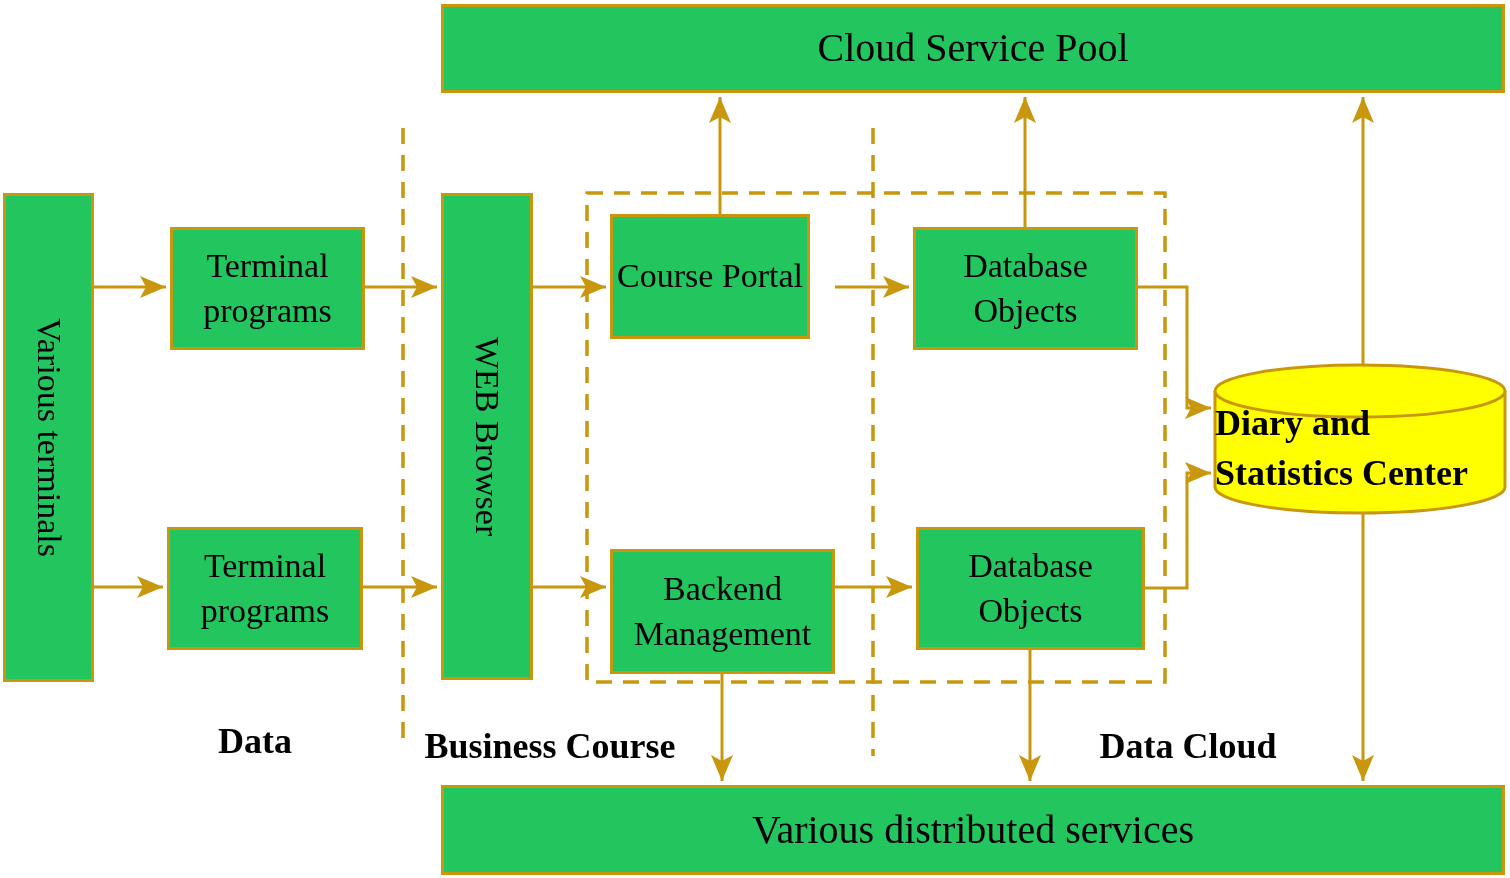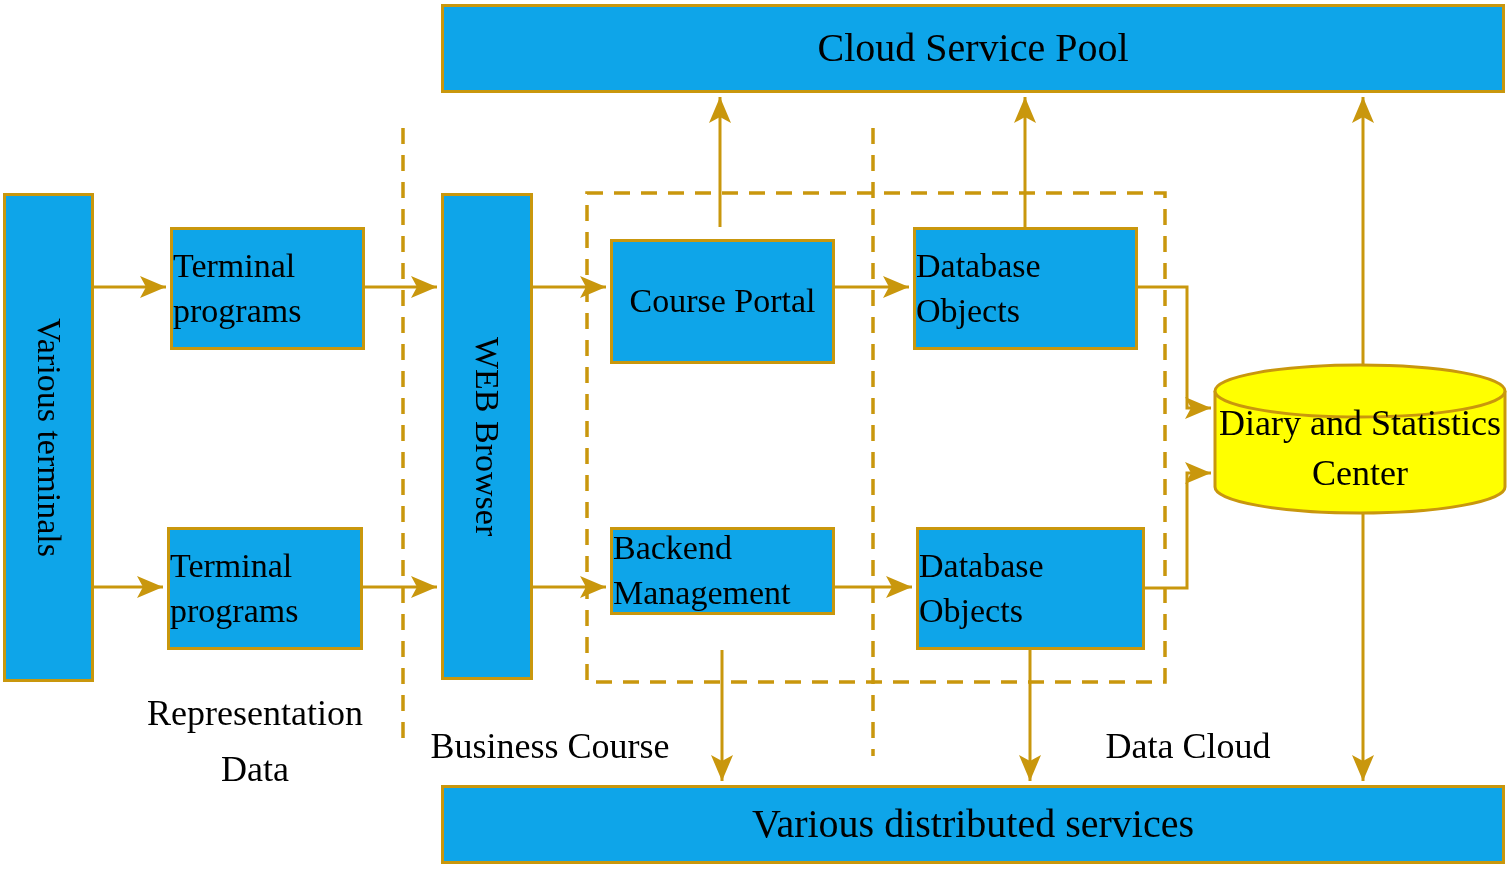--- a/index.html
+++ b/index.html
@@ -16,43 +16,45 @@
     position: absolute;
     left: 0; top: 0;
     width: 1510px; height: 878px;
   }
   .ln  { stroke: #C9970D; stroke-width: 3; fill: none; }
   .dsh { stroke: #C9970D; stroke-width: 3.5; fill: none; stroke-dasharray: 16 11; }
   .cyl { fill: #FFFF00; stroke: #C9970D; stroke-width: 3; }
   .node {
     position: absolute;
     box-sizing: border-box;
-    background: #0ea5e9;
+    background: #22c55e;
     border: 3px solid #C9970D;
     display: flex;
     align-items: center;
     justify-content: center;
+    text-align: center;
     font-size: 34px;
     line-height: 1.32;
   }
   .big { font-size: 40px; }
   .vertical span {
     writing-mode: vertical-rl;
     text-orientation: mixed;
     white-space: nowrap;
   }
   .freetext {
     position: absolute;
     display: flex;
     align-items: center;
     justify-content: center;
-    text-align: center;
+    text-align: left;
     font-size: 36px;
     line-height: 1.4;
     background: transparent;
+    font-weight: bold;
   }
   .layer-label { font-size: 36px; }
 </style>
 </head>
 <body>
 
 <div class="stage">
 
   <svg class="layer-svg" viewBox="0 0 1510 878" xmlns="http://www.w3.org/2000/svg">
     <defs>
@@ -87,62 +89,61 @@
     <path class="ln" marker-end="url(#arrow)" d="M1145,588 H1187 V473 H1211"></path>
 
     <path class="cyl" d="M1215,391 v96 a145,26 0 0 0 290,0 v-96"></path>
     <ellipse class="cyl" cx="1360" cy="391" rx="145" ry="26"></ellipse>
   </svg>
 
   <div class="node big" style="left:441px; top:4px; width:1064px; height:89px;">
     <span>Cloud Service Pool</span>
   </div>
 
-  <div class="node big" style="left:441px; top:785px; width:1064px; height:79px;">
+  <div class="node big" style="left:441px; top:785px; width:1064px; height:90px;">
     <span>Various distributed services</span>
   </div>
 
   <div class="node vertical" style="left:3px; top:193px; width:91px; height:489px;">
     <span>Various terminals</span>
   </div>
 
   <div class="node vertical" style="left:441px; top:193px; width:92px; height:487px;">
     <span>WEB Browser</span>
   </div>
 
   <div class="node" style="left:170px; top:227px; width:195px; height:123px;">
     <span>Terminal programs</span>
   </div>
 
   <div class="node" style="left:167px; top:527px; width:196px; height:123px;">
     <span>Terminal programs</span>
   </div>
 
-  <div class="node" style="left:610px; top:239px; width:225px; height:125px;">
+  <div class="node" style="left:610px; top:214px; width:200px; height:125px;">
     <span>Course Portal</span>
   </div>
 
-  <div class="node" style="left:610px; top:527px; width:225px; height:88px;">
+  <div class="node" style="left:610px; top:549px; width:225px; height:125px;">
     <span>Backend Management</span>
   </div>
 
   <div class="node" style="left:913px; top:227px; width:225px; height:123px;">
     <span>Database Objects</span>
   </div>
 
   <div class="node" style="left:916px; top:527px; width:229px; height:123px;">
     <span>Database Objects</span>
   </div>
 
   <div class="freetext" style="left:1215px; top:398px; width:290px; height:100px;">
     <span>Diary and Statistics Center</span>
   </div>
 
   <div class="freetext layer-label" style="left:95px; top:686px; width:320px; height:110px; line-height:56px; flex-direction:column;">
-    <div>Representation</div>
     <div>Data</div>
   </div>
 
   <div class="freetext layer-label" style="left:400px; top:722px; width:300px; height:48px;">
     <span>Business Course</span>
   </div>
 
   <div class="freetext layer-label" style="left:1038px; top:722px; width:300px; height:48px;">
     <span>Data Cloud</span>
   </div>

